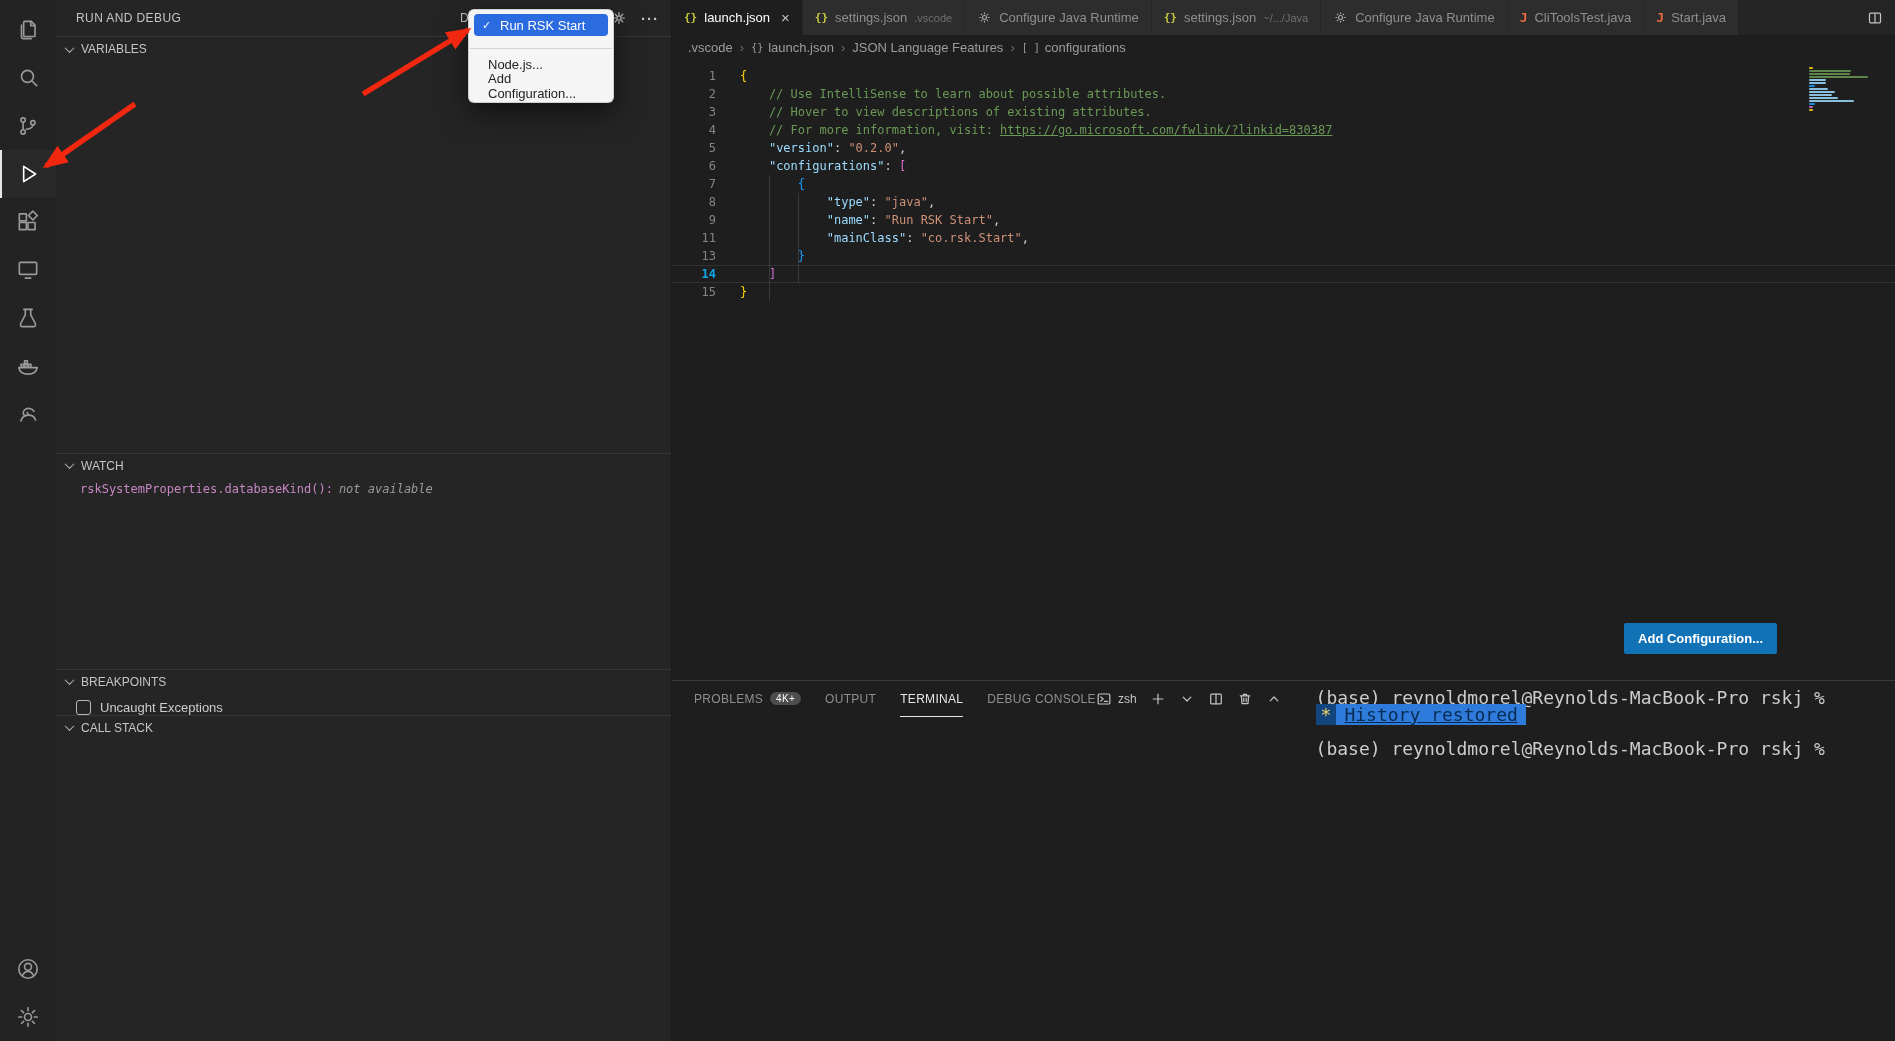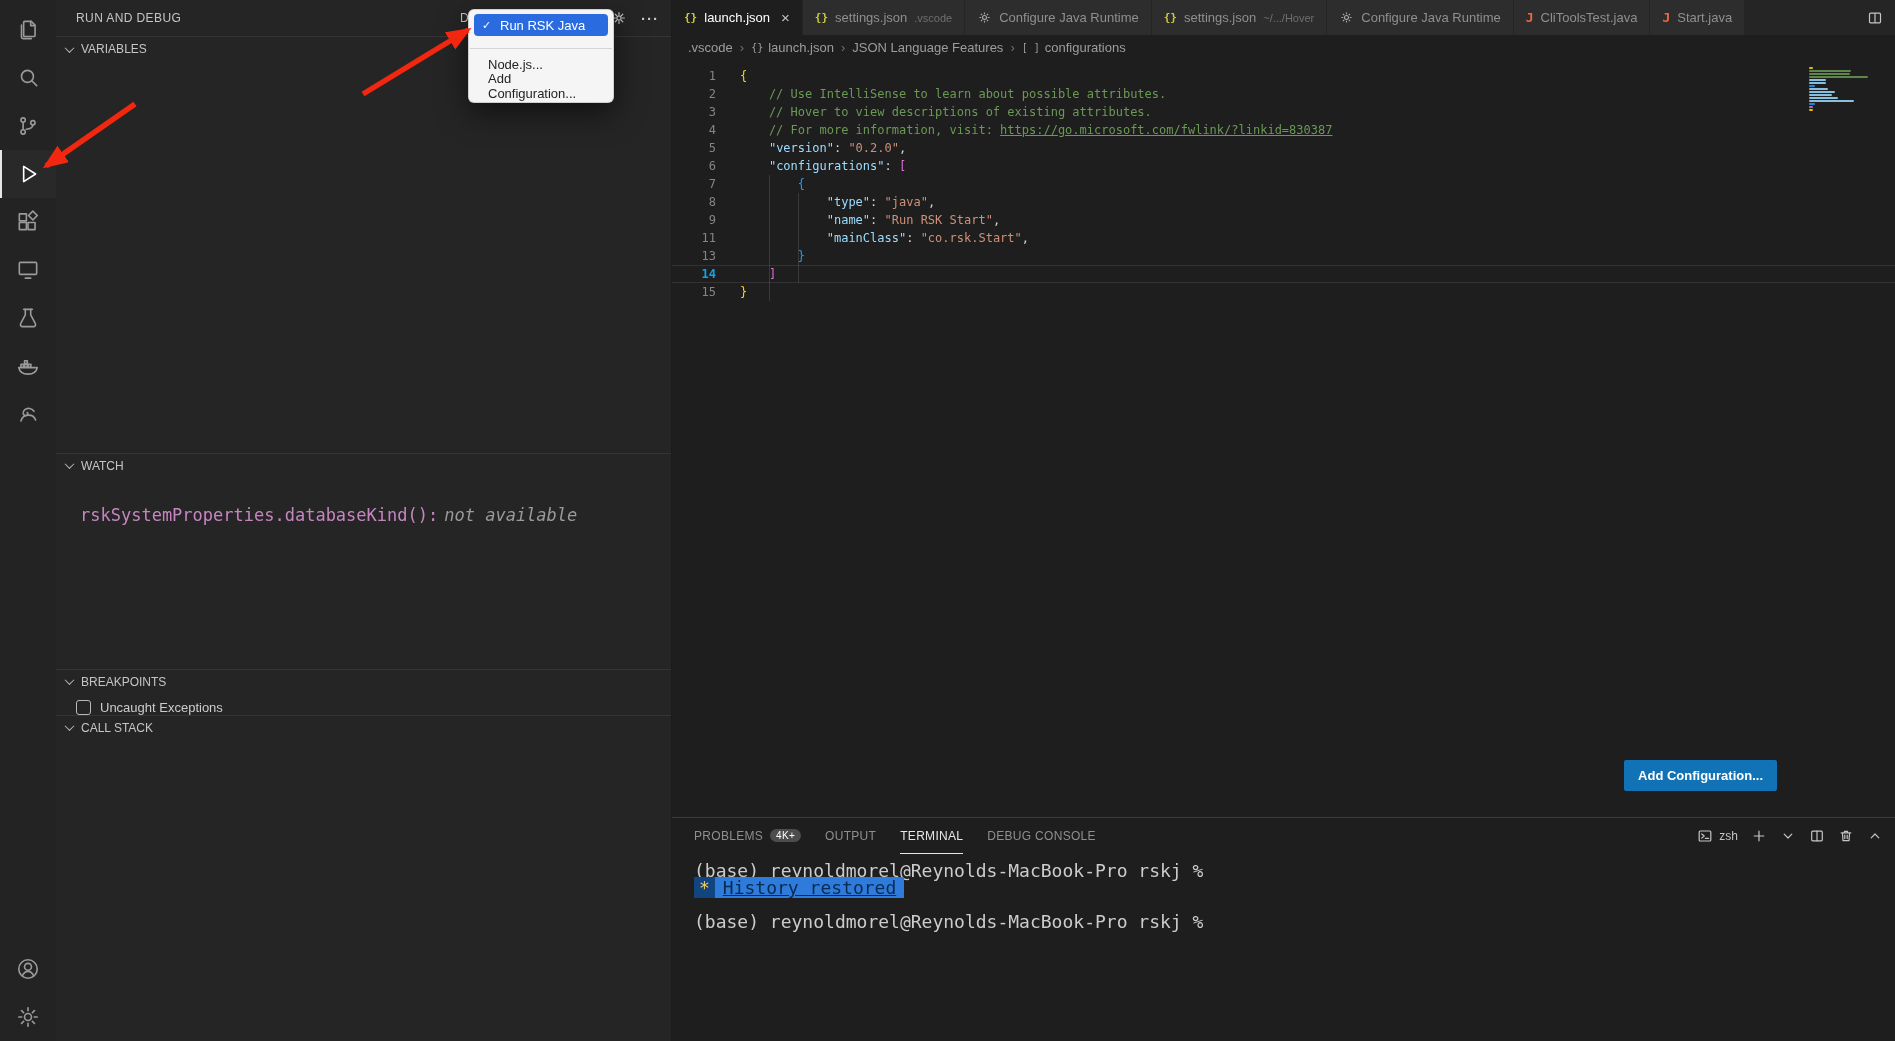--- a/index.html
+++ b/index.html
@@ -21,21 +21,21 @@
   .sb-header .sb-title { flex:1; }
   .sb-header svg { width:16px; height:16px; stroke:#c5c5c5; fill:none; stroke-width:1.2; stroke-linecap:round; }
   .sb-dots { font-size:15px; font-weight:700; color:#c5c5c5; letter-spacing:1px; cursor:pointer; }
   .section { border-top:1px solid rgba(128,128,128,0.18); display:flex; flex-direction:column; }
   .section-header { height:24px; flex:none; display:flex; align-items:center; gap:8px; padding:0 10px; font-size:12px; font-weight:400; color:#c5c5c5; cursor:pointer; }
   .chev { width:7px; height:7px; border-left:1.5px solid #b6b6b6; border-bottom:1.5px solid #b6b6b6; transform:rotate(-45deg) translate(1px,-1px); flex:none; }
   #sec-variables { height:420px; }
   #sec-watch { height:218px; }
   #sec-callstack { height:329px; }
   #sec-breakpoints { flex:1; }
-  .watch-row { padding:4px 0 0 24px; font-family:"DejaVu Sans Mono", monospace; font-size:17px;margin-top:23px; }
+  .watch-row { padding:4px 0 0 24px; font-family:"DejaVu Sans Mono", monospace; font-size:12px; }
   .watch-expr { color:#c586c0; }
   .watch-val { color:#9a9a9a; font-style:italic; margin-left:6px; }
   .bp-row { display:flex; align-items:center; gap:9px; padding:6px 0 0 20px; font-size:13px; color:#cccccc; }
   .checkbox { width:15px; height:15px; border:1px solid #b8b8b8; border-radius:3px; background:transparent; flex:none; cursor:pointer; }
 
   
   #main { flex:1; display:flex; flex-direction:column; min-width:0; }
   #tabbar { height:35px; flex:none; background:#252526; display:flex; align-items:stretch; }
   #tabs { display:flex; flex:1; overflow:hidden; }
   .tab { display:flex; align-items:center; gap:7px; padding:0 12px; font-size:13px; background:#2d2d2d; color:#8f8f8f; border-right:1px solid #252526; cursor:pointer; white-space:nowrap; }
@@ -69,21 +69,21 @@
   .tk-b2 { color:var(--bracket2); }
   .tk-b3 { color:var(--bracket3); }
   .guide { position:absolute; width:1px; background:rgba(255,255,255,0.12); }
   #guide1 { left:calc(68px + 4ch); top:116px; height:126px; }
   #guide2 { left:calc(68px + 8ch); top:134px; height:90px; }
   #minimap { position:absolute; top:8px; right:16px; width:70px; display:flex; flex-direction:column; gap:1px; cursor:pointer; }
   .mm-line { height:2px; border-radius:1px; opacity:.85; }
   #add-config { position:absolute; right:118px; bottom:26px; background:var(--accent-button); color:#ffffff; border:none; border-radius:2px; font-family:"Liberation Sans", sans-serif; font-size:13px; font-weight:600; padding:8px 14px; cursor:pointer; }
 
   
-  #panel { height:224px; flex:none; border-top:1px solid #3a3a3a; display:flex; flex-direction:column; background:#1e1e1e; }
+  #panel { height:361px; flex:none; border-top:1px solid #3a3a3a; display:flex; flex-direction:row; background:#1e1e1e; }
   .panel-bar { height:36px; flex:none; display:flex; align-items:center; padding:0 12px 0 22px; }
   #panel-tabs { display:flex; gap:24px; flex:1; height:100%; }
   .ptab { display:flex; align-items:center; gap:7px; font-size:12px; letter-spacing:.3px; color:#8f8f8f; border-bottom:1px solid transparent; cursor:pointer; height:100%; }
   .ptab.active { color:#e7e7e7; border-bottom-color:#e7e7e7; }
   .pbadge { background:#4d4d4d; color:#ffffff; font-size:10px; border-radius:10px; padding:1px 6px; }
   .panel-controls { display:flex; align-items:center; gap:13px; color:#c5c5c5; }
   .panel-controls svg { width:16px; height:16px; stroke:currentColor; fill:none; stroke-width:1.2; stroke-linecap:round; stroke-linejoin:round; }
   .shell { display:flex; align-items:center; gap:6px; font-size:12px; cursor:pointer; }
   .pc-btn { display:flex; align-items:center; cursor:pointer; }
   #terminal { flex:1; padding:8px 0 0 22px; font-family:"DejaVu Sans Mono", monospace; font-size:18px; line-height:17px; color:#cccccc; }
@@ -251,21 +251,21 @@
           <div class="tab">
             <svg class="ic gear" viewBox="0 0 16 16">
               <circle cx="8" cy="8" r="2.1"></circle>
               <path d="M8 2.6v1.9M8 11.5v1.9M2.6 8h1.9M11.5 8h1.9M4.2 4.2l1.3 1.3M10.5 10.5l1.3 1.3M11.8 4.2l-1.3 1.3M5.5 10.5l-1.3 1.3"></path>
             </svg>
             <span class="tab-title">Configure Java Runtime</span>
           </div>
           <div class="tab">
             <span class="ticon json">{}</span>
             <span class="tab-title">settings.json</span>
-            <span class="tab-detail">~/.../Hover</span>
+            <span class="tab-detail">~/.../Java</span>
           </div>
           <div class="tab">
             <svg class="ic gear" viewBox="0 0 16 16">
               <circle cx="8" cy="8" r="2.1"></circle>
               <path d="M8 2.6v1.9M8 11.5v1.9M2.6 8h1.9M11.5 8h1.9M4.2 4.2l1.3 1.3M10.5 10.5l1.3 1.3M11.8 4.2l-1.3 1.3M5.5 10.5l-1.3 1.3"></path>
             </svg>
             <span class="tab-title">Configure Java Runtime</span>
           </div>
           <div class="tab">
             <span class="ticon java">J</span>
@@ -404,21 +404,21 @@
           <div class="tline">(base) reynoldmorel@Reynolds-MacBook-Pro rskj %</div>
         </div>
     </div>
   </div>
 
   <span id="select-partial">D</span>
 
   <div id="config-menu">
       <div class="menu-item highlighted">
         <span class="check">✓</span>
-        <span>Run RSK Java</span>
+        <span>Run RSK Start</span>
       </div>
       <div class="menu-sep"></div>
       <div class="menu-item">
         <span>Node.js...</span>
       </div>
       <div class="menu-item">
         <span>Add Configuration...</span>
       </div>
     </div>
 

